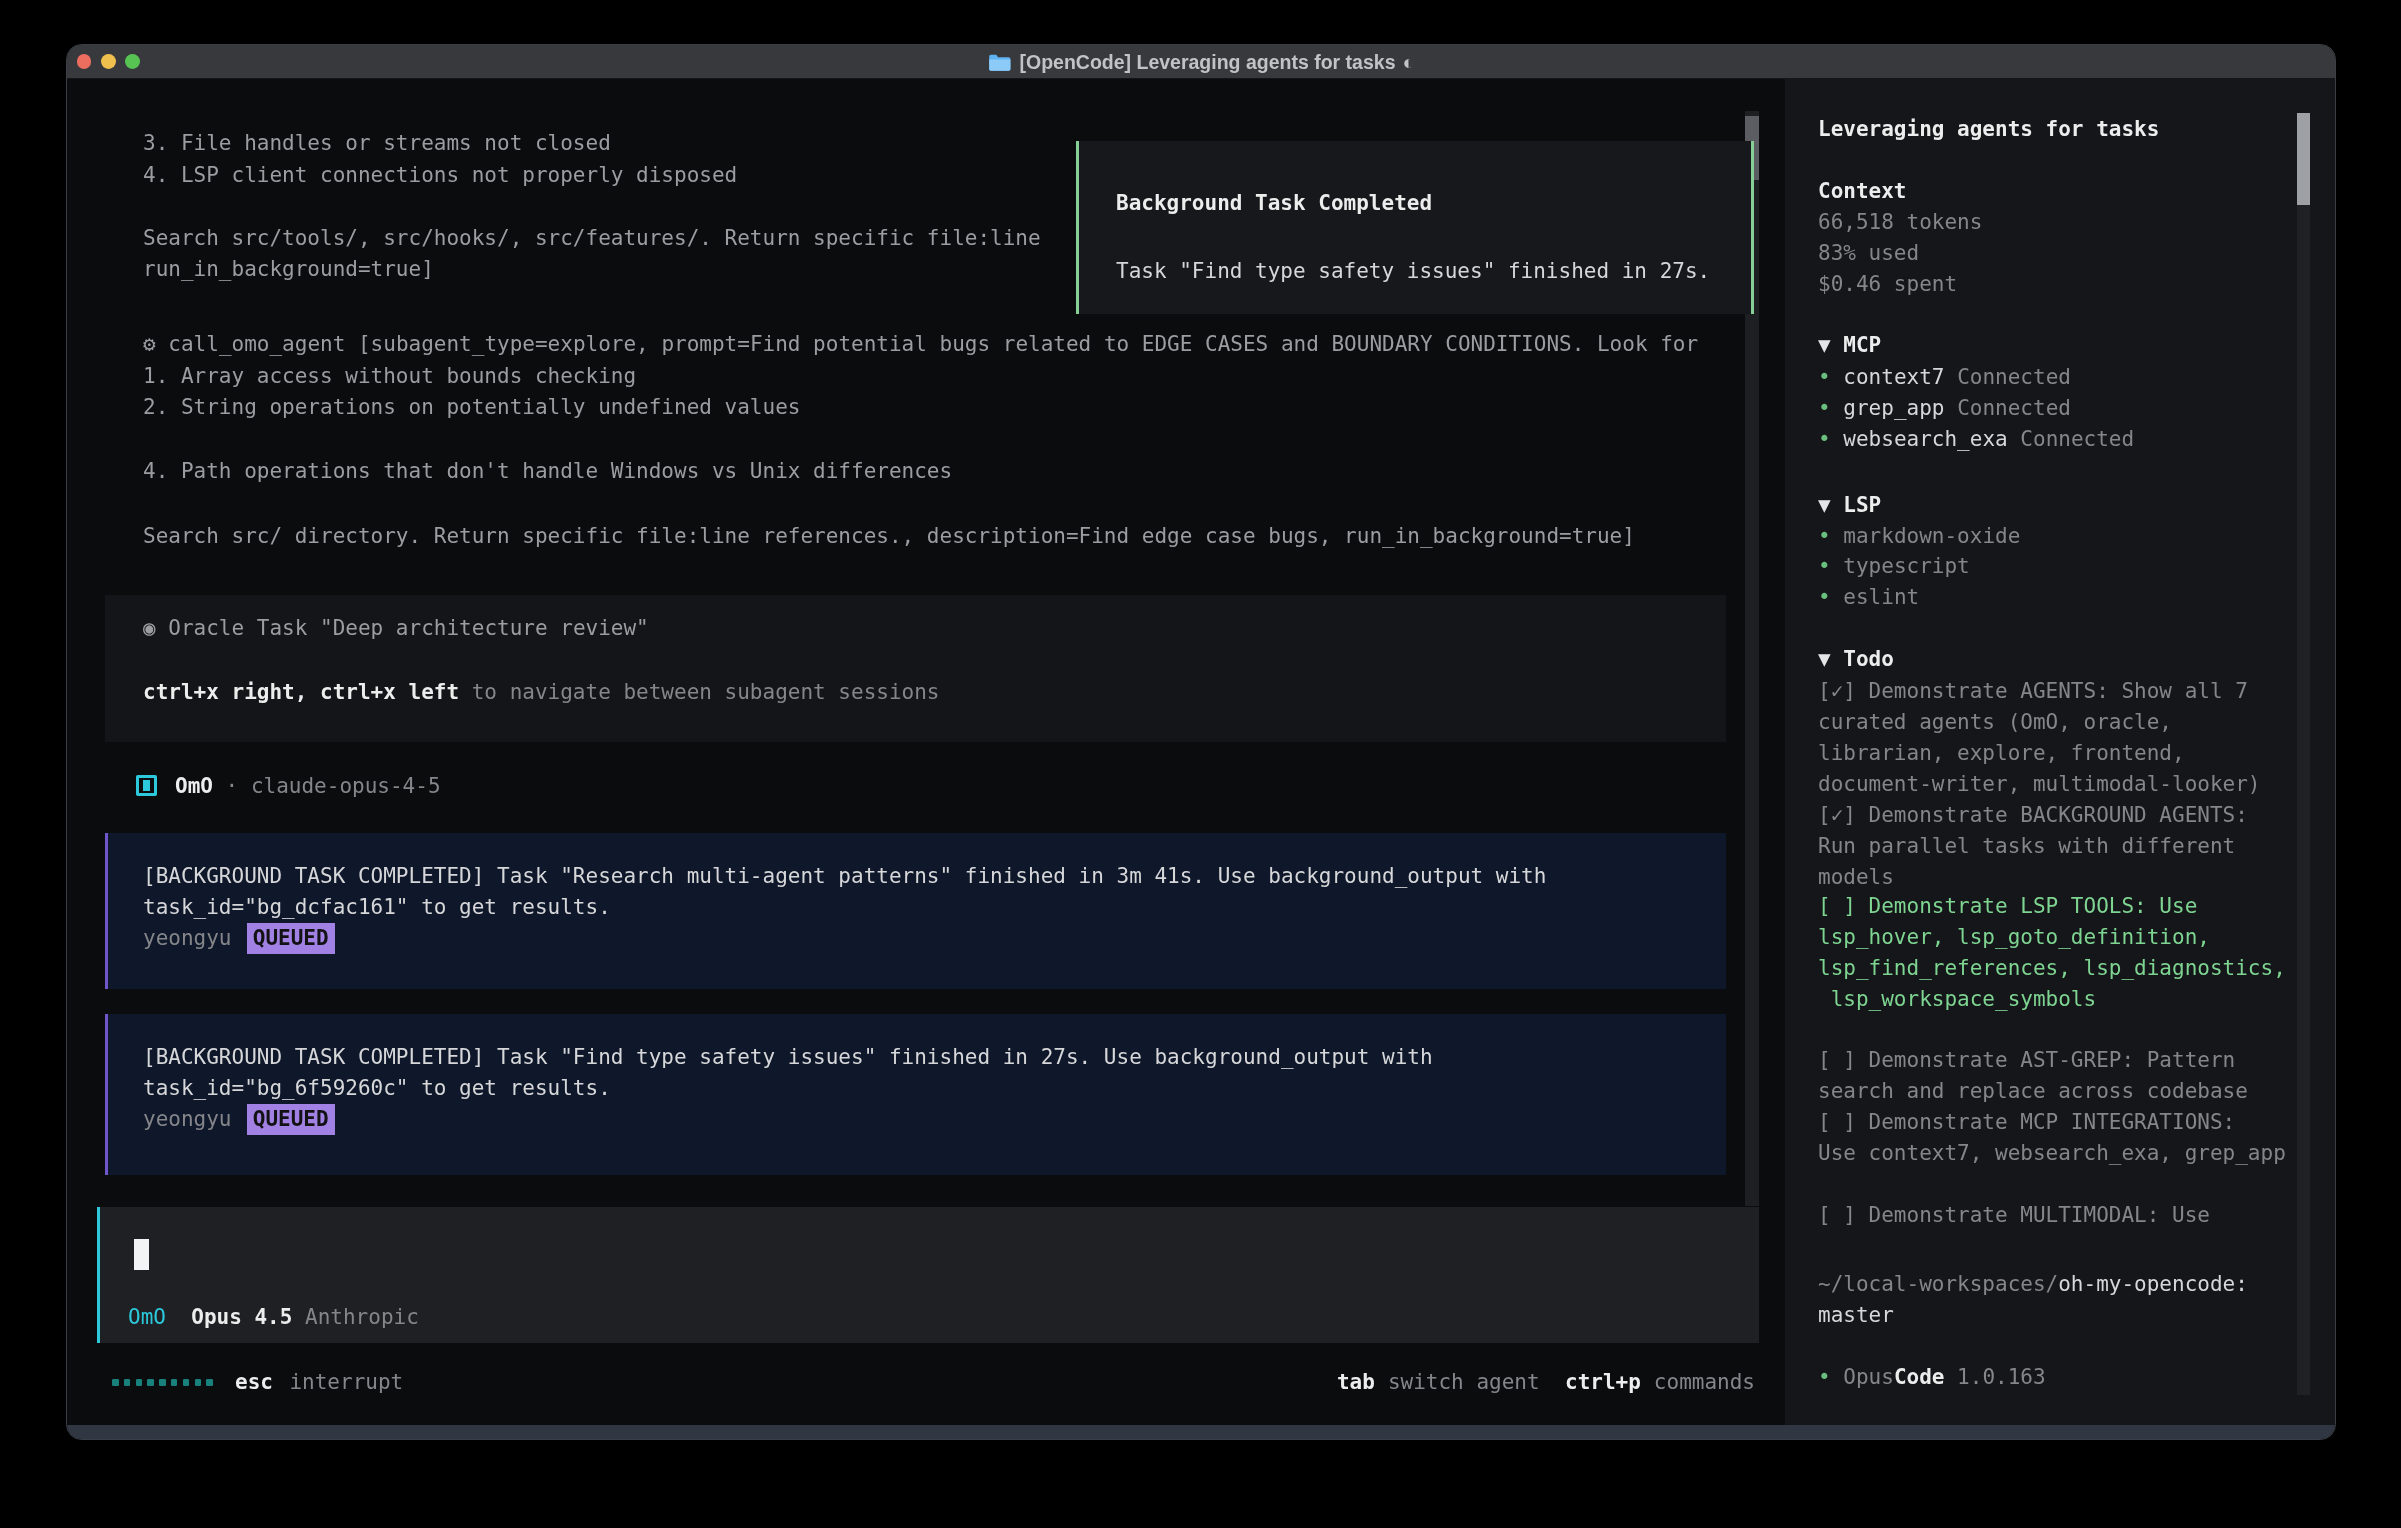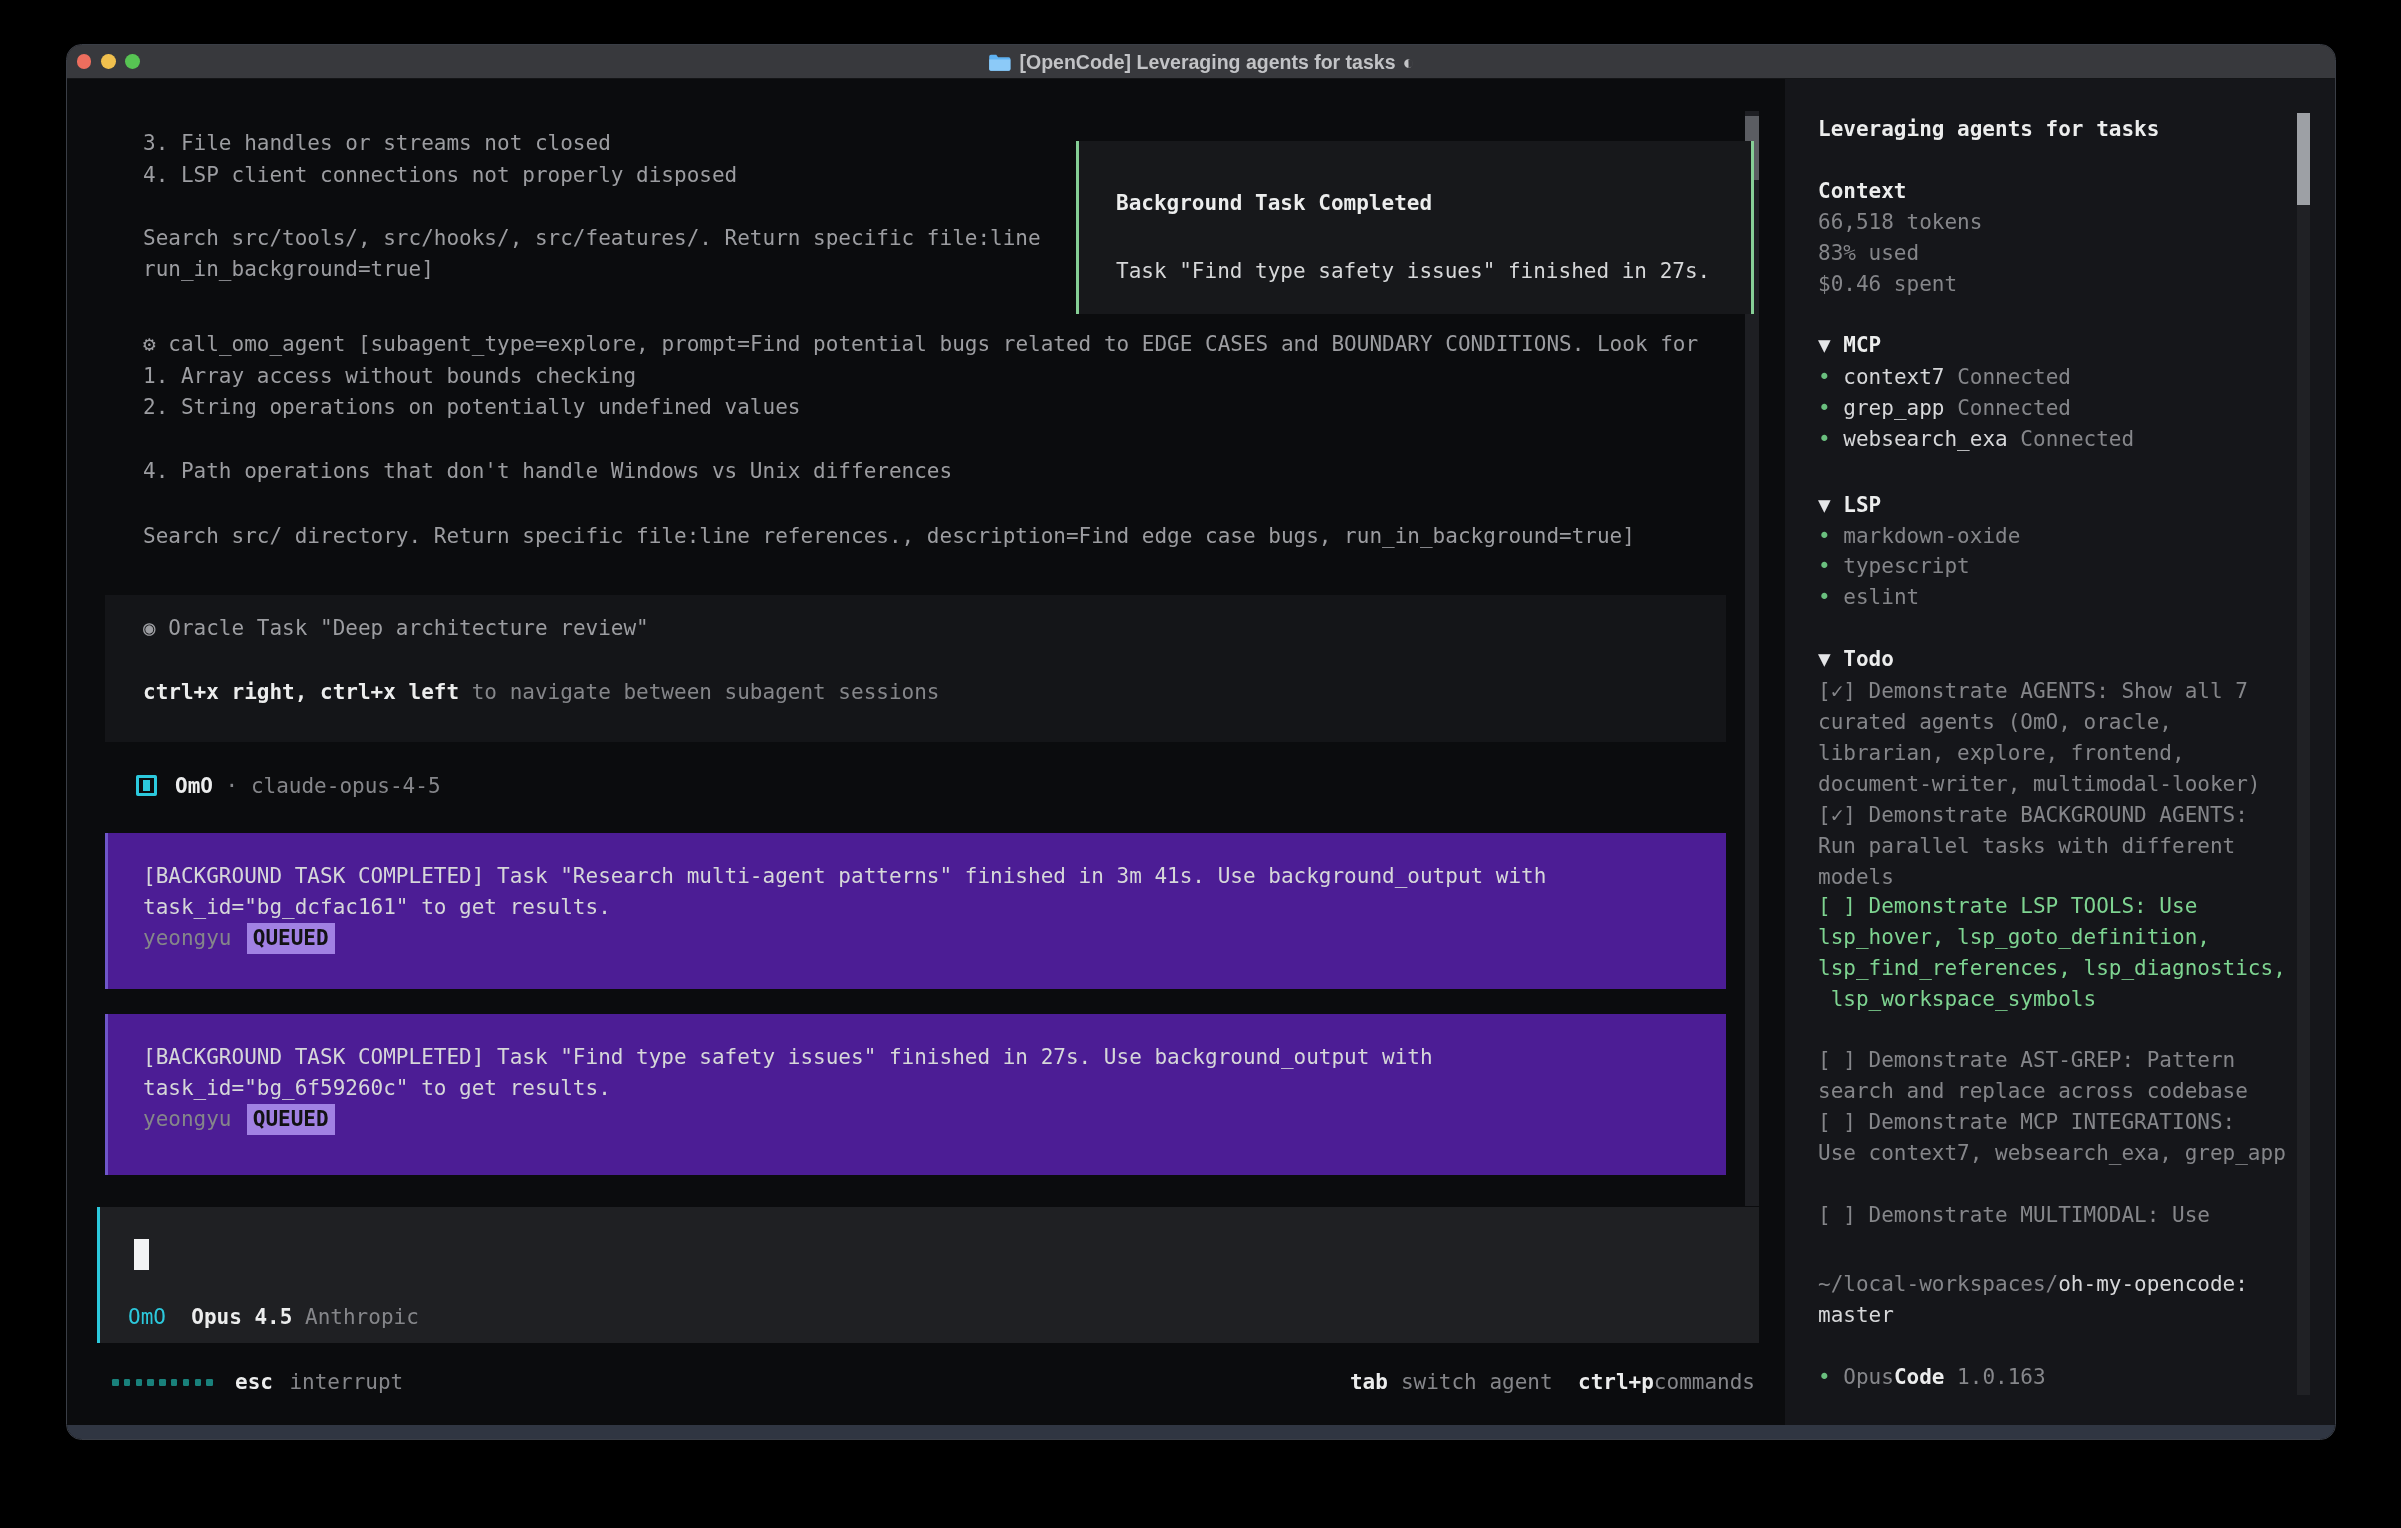--- a/index.html
+++ b/index.html
@@ -25,21 +25,21 @@
   .green { color:var(--accent-green); }
   .cyan { color:var(--accent-cyan); }
   
   .sidebar-bg { position:absolute; left:1718px; top:34px; width:550px; height:1346px; background:#15161a; }
   .side-line { position:absolute; left:1751px; white-space:pre-wrap; width:490px; }
   .arrow { color:#e4e5e7; }
   
   .toast { position:absolute; left:1009px; top:96px; width:678px; height:173px; background:#17181b;
            border-left:3.5px solid var(--toast-green); border-right:3.5px solid var(--toast-green); z-index:5; }
   .oracle { position:absolute; left:38px; top:550px; width:1621px; height:147px; background:#141518; }
-  .card { position:absolute; left:38px; width:1621px; background:#4c1d95;
+  .card { position:absolute; left:38px; width:1621px; background:#0f172a;
           border-left:3px solid var(--accent-purple); padding:28px 35px 0 35px; }
   .badge { display:inline-block; background:var(--badge-purple); color:#121214; font-weight:bold;
            padding:0 5.9px; margin-left:15.4px; }
   .inputbox { position:absolute; left:29.5px; top:1162px; width:1662px; height:136px; background:#1f2023;
               border-left:3.5px solid var(--accent-cyan); }
   .cursor { position:absolute; left:67px; top:1194px; width:15.4px; height:31px; background:#f2f3f4; }
   
   .scroll-track { position:absolute; background:#1e1f23; }
   .scroll-thumb { position:absolute; }
   
@@ -107,21 +107,21 @@
       <i></i>
       <i></i>
       <i></i>
       <i></i>
       <i></i>
       <i></i>
       <i></i>
       <i></i>
     </div>
   <div class="mono abs" style="left:168px; top:1322px;"><span class="white-bold">esc</span><span class="dim" style="margin-left:16.5px;">interrupt</span></div>
-  <div class="mono abs" style="top:1322px; right:580px;"><span class="white-bold">tab</span><span class="dim" style="margin-left:13px;">switch agent</span><span class="white-bold" style="margin-left:25.4px;">ctrl+p</span><span class="dim" style="">commands</span></div>
+  <div class="mono abs" style="top:1322px; right:580px;"><span class="white-bold">tab</span><span class="dim" style="margin-left:13px;">switch agent</span><span class="white-bold" style="margin-left:25.4px;">ctrl+p</span><span class="dim" style="margin-left:13px;">commands</span></div>
 
   <div class="mono side-line white-bold" style="top:69px;">Leveraging agents for tasks</div>
   <div class="mono side-line white-bold" style="top:131px;">Context</div>
   <div class="mono side-line dim" style="top:162px;">66,518 tokens</div>
   <div class="mono side-line dim" style="top:193px;">83% used</div>
   <div class="mono side-line dim" style="top:224px;">$0.46 spent</div>
 
   <div class="mono side-line" style="top:285px;"><span class="arrow">▼</span><span class="white-bold"> </span><span class="white-bold">MCP</span></div>
   <div class="mono side-line" style="top:317px;"><span style="color:var(--bullet-green)">•</span><span> </span><span class="bright">context7</span><span> </span><span class="dim">Connected</span></div>
   <div class="mono side-line" style="top:348px;"><span style="color:var(--bullet-green)">•</span><span> </span><span class="bright">grep_app</span><span> </span><span class="dim">Connected</span></div>

